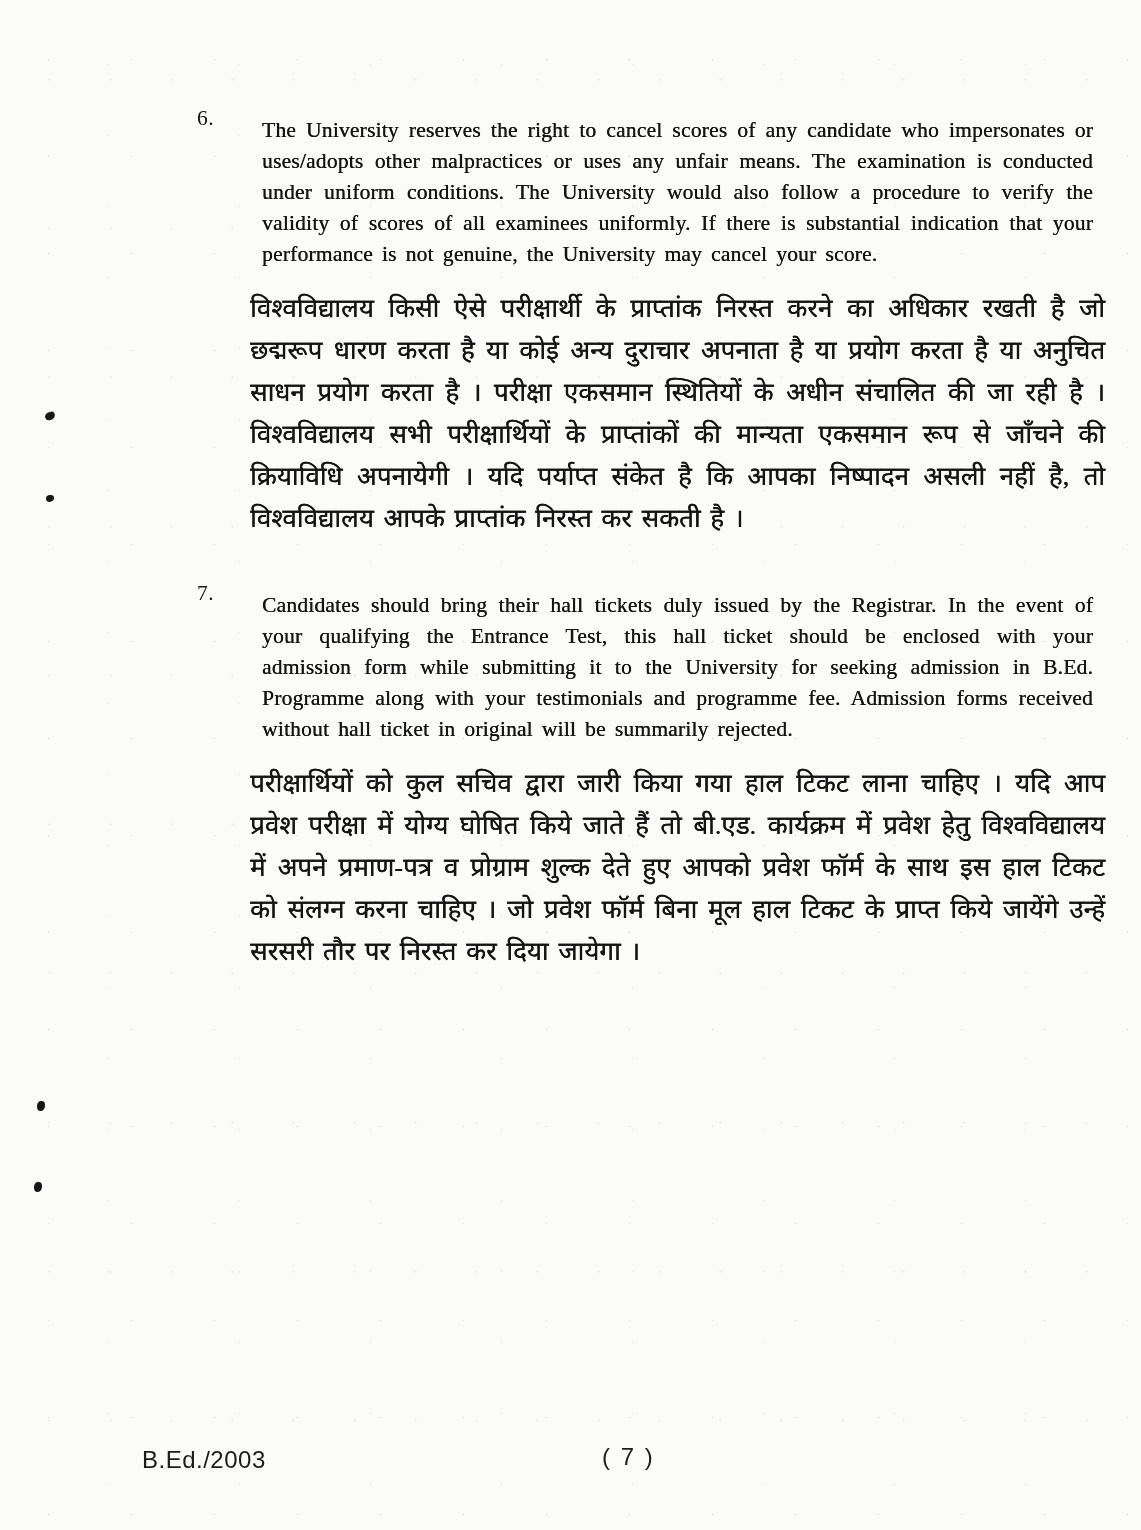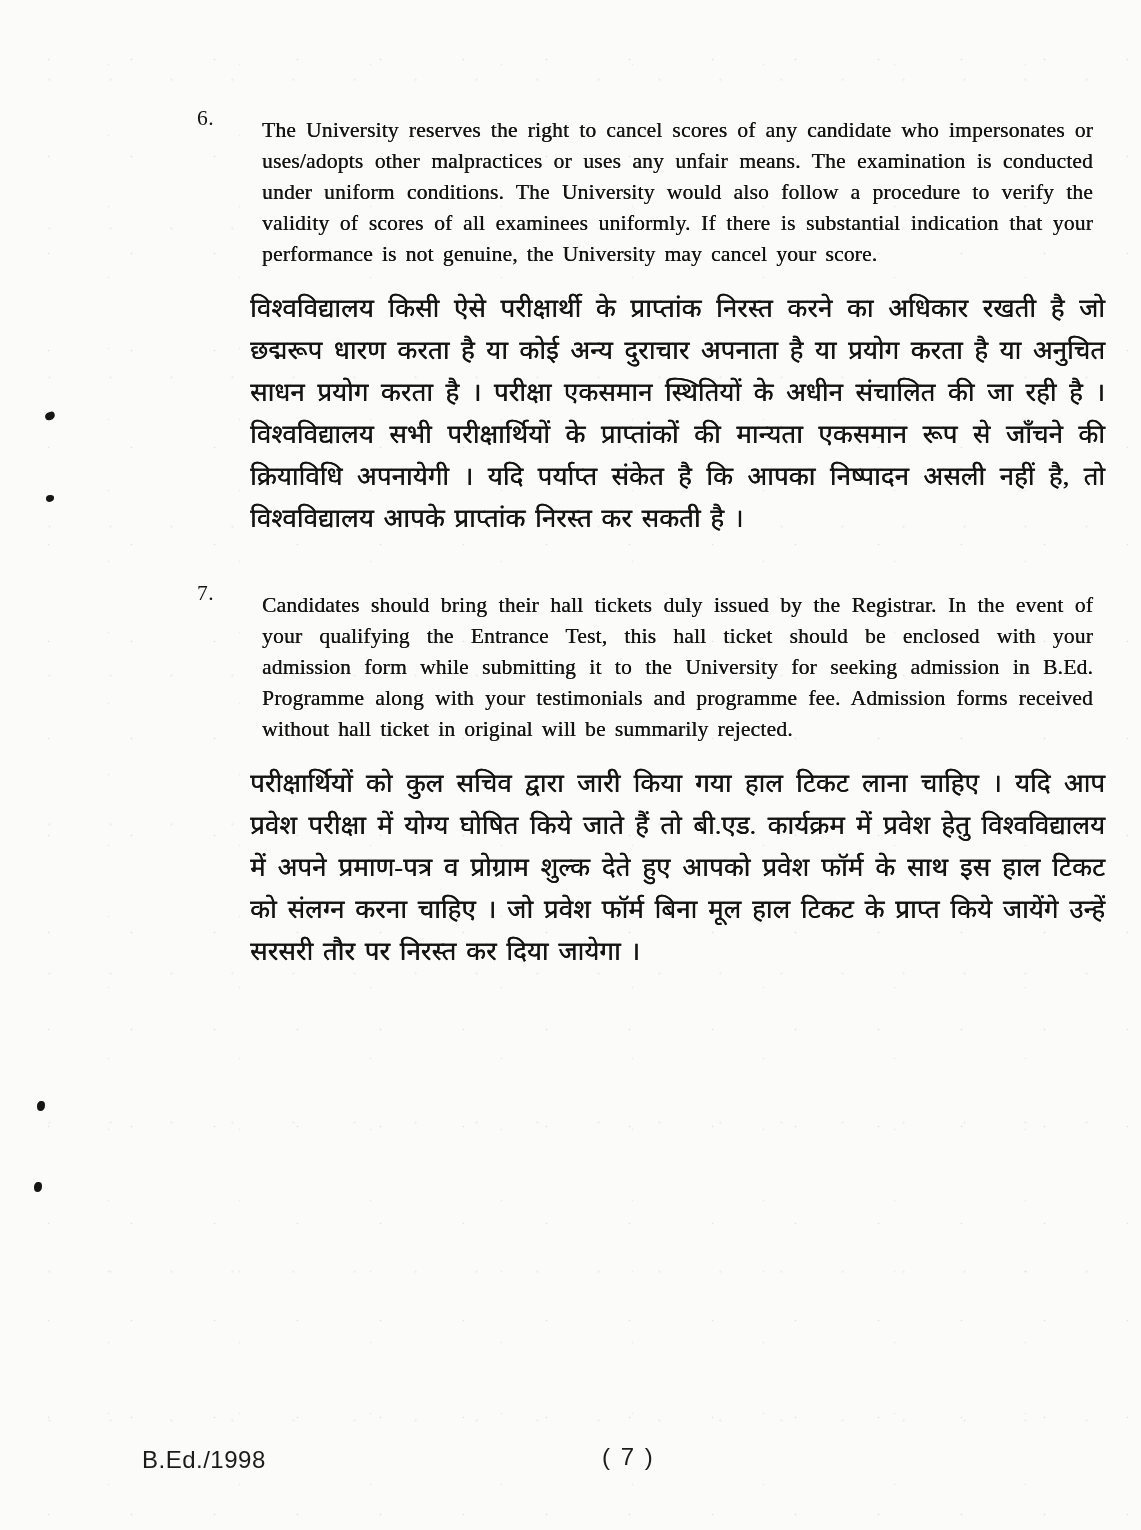--- a/index.html
+++ b/index.html
@@ -119,21 +119,21 @@
     <section class="item">
       <div class="num">7.</div>
       <div class="body">
         <p class="en">Candidates should bring their hall tickets duly issued by the Registrar. In the event of your qualifying the Entrance Test, this hall ticket should be enclosed with your admission form while submitting it to the University for seeking admission in B.Ed. Programme along with your testimonials and programme fee. Admission forms received without hall ticket in original will be summarily rejected.</p>
         <p class="hi">परीक्षार्थियों को कुल सचिव द्वारा जारी किया गया हाल टिकट लाना चाहिए । यदि आप प्रवेश परीक्षा में योग्य घोषित किये जाते हैं तो बी.एड. कार्यक्रम में प्रवेश हेतु विश्वविद्यालय में अपने प्रमाण-पत्र व प्रोग्राम शुल्क देते हुए आपको प्रवेश फॉर्म के साथ इस हाल टिकट को संलग्न करना चाहिए । जो प्रवेश फॉर्म बिना मूल हाल टिकट के प्राप्त किये जायेंगे उन्हें सरसरी तौर पर निरस्त कर दिया जायेगा ।</p>
       </div>
     </section>
 
   </div>
 
-  <div class="footer-left">B.Ed./1998</div>
+  <div class="footer-left">B.Ed./2003</div>
 
   <div class="footer-page">( 7 )</div>
 
   <span class="speck s1"></span>
   <span class="speck s2"></span>
   <span class="speck s3"></span>
   <span class="speck s4"></span>
 
 </div>
 

